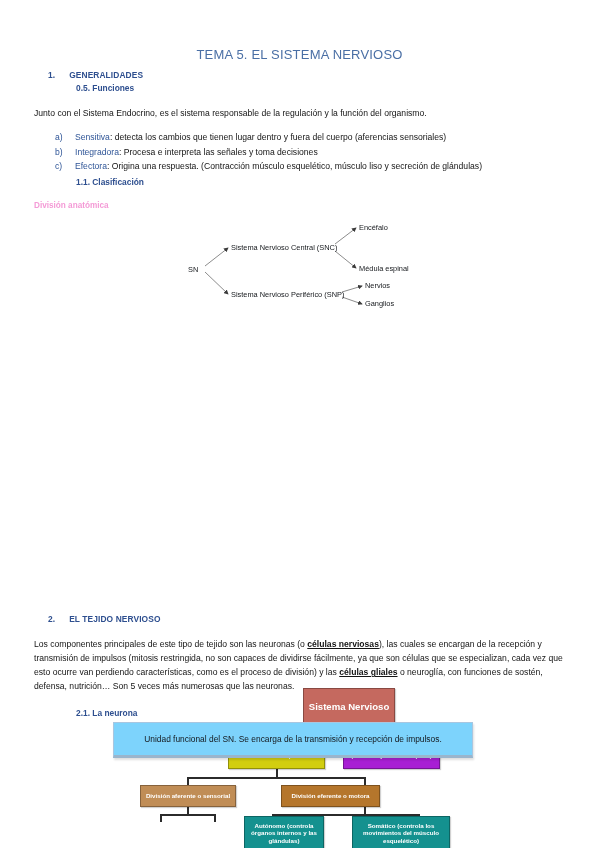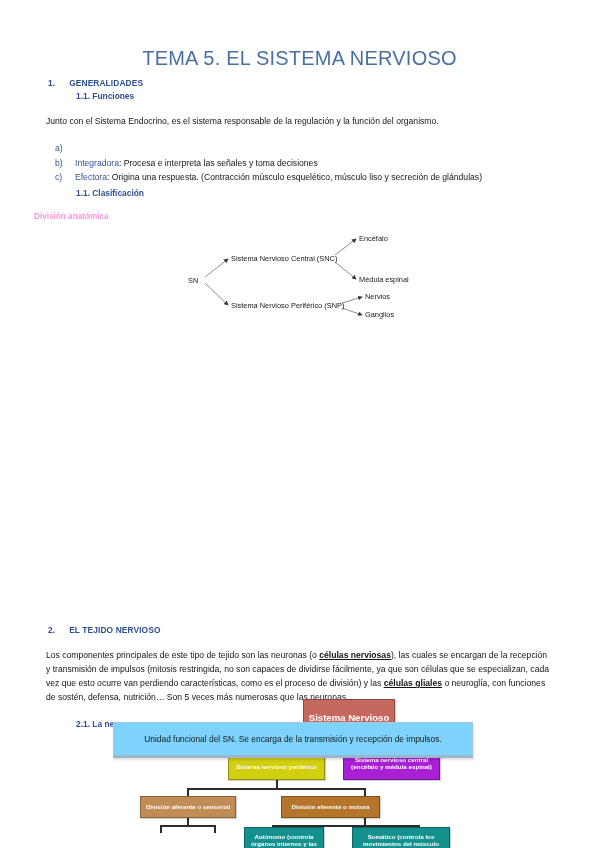--- a/index.html
+++ b/index.html
@@ -20,21 +20,21 @@
     width: 599px;
     height: 848px;
     padding: 0;
     box-sizing: border-box;
   }
 
   
   .doc-title {
     text-align: center;
     color: #4a6fa5;
-    font-size: 20px;
+    font-size: 13px;
     font-weight: 400;
     letter-spacing: .2px;
     margin: 0;
     padding-top: 47px;
     font-family: "Liberation Sans", sans-serif;
   }
 
   
   .h-num {
     color: #2e4f8f;
@@ -54,21 +54,21 @@
     color: #2e4f8f;
     font-weight: bold;
     font-size: 8.4px;
   }
 
   
   .para {
     font-size: 8.6px;
     line-height: 1.62;
     color: #141414;
-    margin: 12px;
+    margin: 0;
     padding: 0 34px 0 34px;
     text-align: left;
   }
   .para.top-gap { margin-top: 14px; }
   .para b { font-weight: bold; text-decoration: underline; }
 
   
   .alist {
     margin: 9px 0 0 0;
     padding: 0 34px 0 55px;
@@ -158,27 +158,28 @@
 <body>
 
 <div class="page">
 
   <div class="doc-title">TEMA 5. EL SISTEMA NERVIOSO</div>
 
   <div class="heading1">
     <span class="h-num">1.</span>
     <span class="h-num">GENERALIDADES</span>
   </div>
-  <div class="heading2">1.1. Funciones</div>
+  <div class="heading2">0.5. Funciones</div>
 
   <p class="para top-gap">Junto con el Sistema Endocrino, es el sistema responsable de la regulación y la función del organismo.</p>
 
   <div class="alist">
     <div class="row">
       <span class="marker">a)</span>
+      <span><span class="term">Sensitiva</span><span>: detecta los cambios que tienen lugar dentro y fuera del cuerpo (aferencias sensoriales)</span></span>
     </div>
     <div class="row">
       <span class="marker">b)</span>
       <span><span class="term">Integradora</span><span>: Procesa e interpreta las señales y toma decisiones</span></span>
     </div>
     <div class="row">
       <span class="marker">c)</span>
       <span><span class="term">Efectora</span><span>: Origina una respuesta. (Contracción músculo esquelético, músculo liso y secreción de glándulas)</span></span>
     </div>
   </div>

